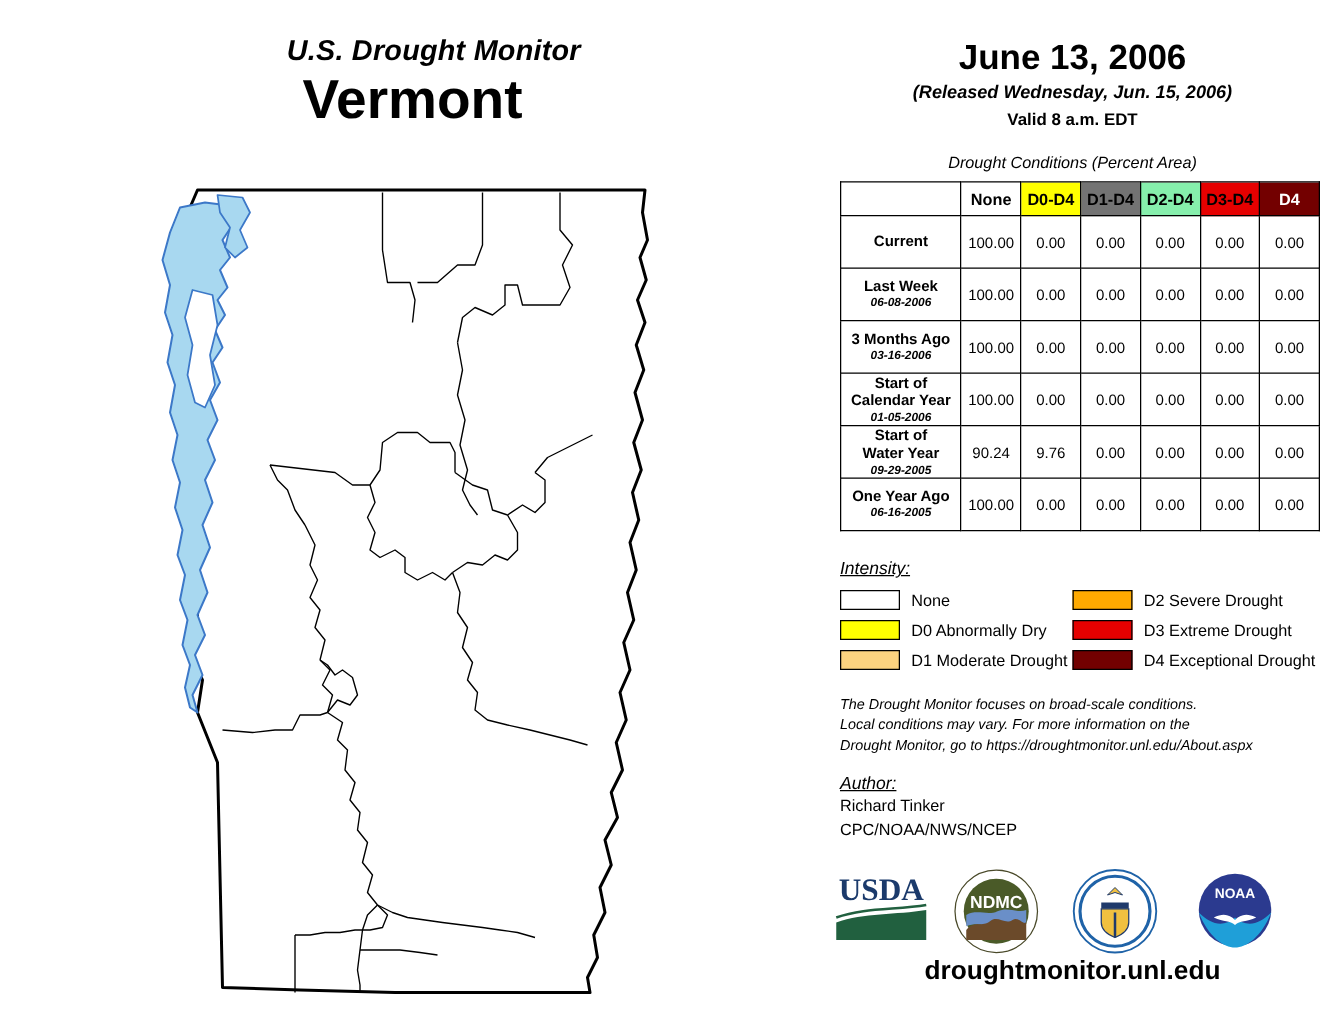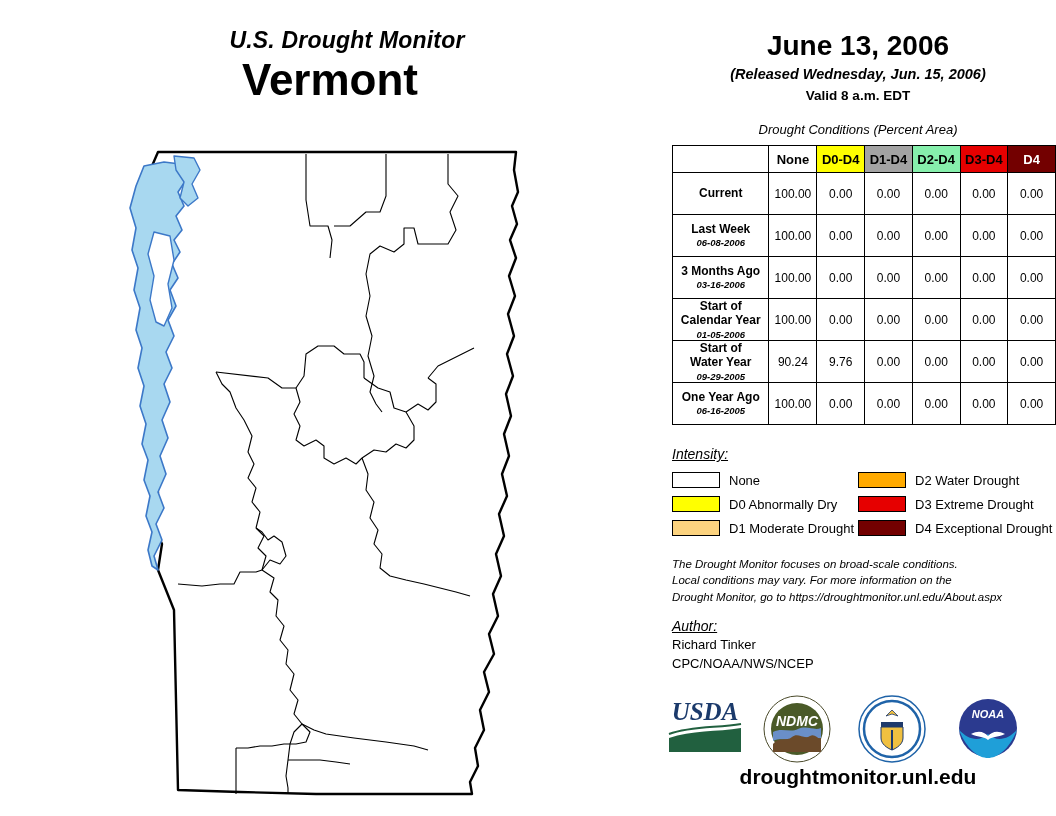--- a/index.html
+++ b/index.html
@@ -113,21 +113,21 @@
     font-family: "Liberation Sans", sans-serif;
   }
   .col-label { width: 96px; }
   .col-val { width: 47px; }
   th.corner-cell {
     border-top: none;
     border-left: none;
   }
   .hdr-none { background: #ffffff; color: #000; }
   .hdr-d0   { background: #ffff00; color: #000; }
-  .hdr-d1   { background: #a3a3a3; color: #000; }
+  .hdr-d1   { background: #737373; color: #000; }
   .hdr-d2   { background: #86efac; color: #000; }
   .hdr-d3   { background: #e60000; color: #000; }
   .hdr-d4   { background: #730000; color: #ffffff; }
 
   #drought-table tbody tr { height: 42px; }
   .row-label {
     font-weight: bold;
     font-size: 12px;
     line-height: 1.18;
     padding: 2px 3px;
@@ -207,21 +207,20 @@
     font-size: 13px;
     line-height: 1.45;
   }
 
   
   #logo-row {
     position: absolute;
     left: 0; top: 694px;
     width: 396px;
     height: 70px;
-    font-style: italic;
   }
   .logo-slot {
     position: absolute;
     top: 0;
     height: 70px;
   }
   #site-url {
     position: absolute;
     left: 0; top: 765px;
     width: 396px;
@@ -451,21 +450,21 @@
         <span class="legend-text">D0 Abnormally Dry</span>
       </div>
       <div class="legend-item">
         <span class="swatch sw-d1"></span>
         <span class="legend-text">D1 Moderate Drought</span>
       </div>
     </div>
     <div class="legend-col right">
       <div class="legend-item">
         <span class="swatch sw-d2"></span>
-        <span class="legend-text">D2 Water Drought</span>
+        <span class="legend-text">D2 Severe Drought</span>
       </div>
       <div class="legend-item">
         <span class="swatch sw-d3"></span>
         <span class="legend-text">D3 Extreme Drought</span>
       </div>
       <div class="legend-item">
         <span class="swatch sw-d4"></span>
         <span class="legend-text">D4 Exceptional Drought</span>
       </div>
     </div>

